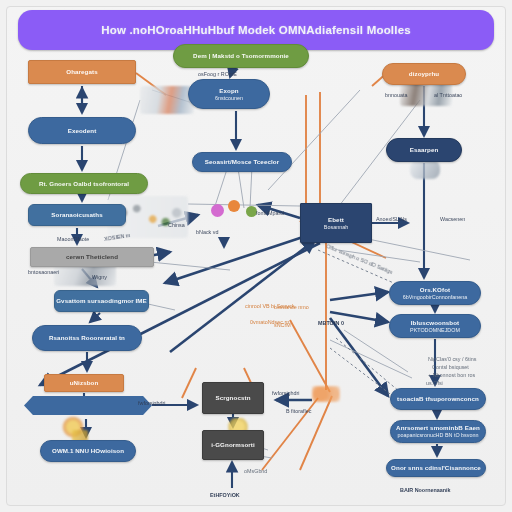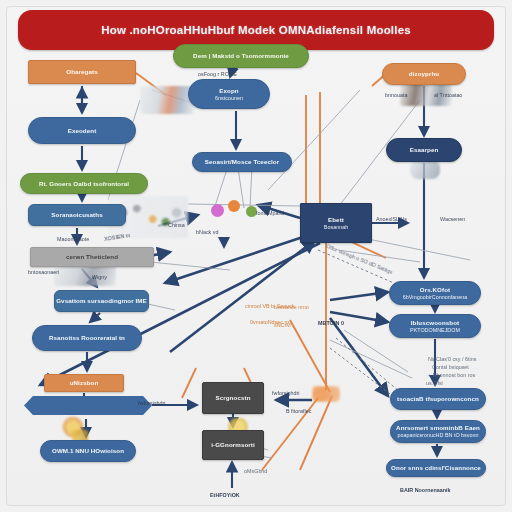--- a/index.html
+++ b/index.html
@@ -16,21 +16,21 @@
     background:#f1f1f1;
   }
   .frame{
     position:absolute;left:6px;top:6px;width:500px;height:500px;
     border:1px solid #dcdcdc;border-radius:4px;
     background:linear-gradient(180deg,#f4f4f4 0%,#efefef 100%);
     box-sizing:border-box;
   }
   .titlebar{
     position:absolute;left:18px;top:10px;width:476px;height:40px;
-    background:#b91c1c;border-radius:14px;
+    background:#8b5cf6;border-radius:14px;
     display:flex;align-items:center;justify-content:center;
     box-shadow:0 1px 2px rgba(0,0,0,.25);
     overflow:hidden;
   }
   .titlebar .tt{
     color:#f0f3f8;font-size:11.5px;font-weight:bold;letter-spacing:.2px;
     text-shadow:0 0 2px rgba(255,255,255,.35);
     white-space:nowrap;
     filter:blur(.35px);
   }

